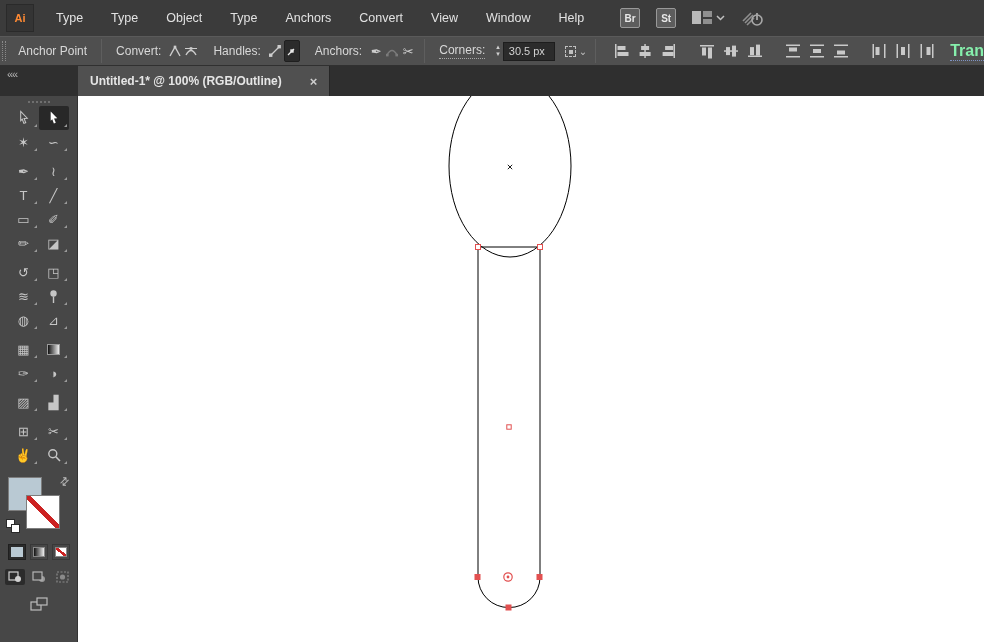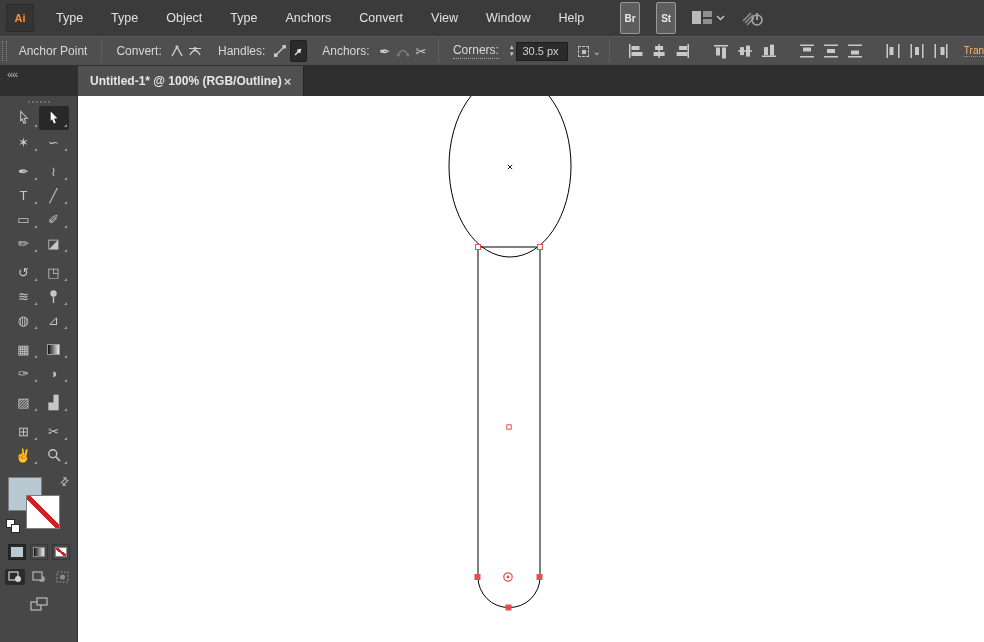--- a/index.html
+++ b/index.html
@@ -9,21 +9,21 @@
     font-family:"Liberation Sans", sans-serif; color:#dedede;
     background:#3b3b3b; user-select:none;
   }
   
   .menubar { height:36px; background:#3b3b3b; display:flex; align-items:center; }
   .ai-logo { width:28px; height:28px; margin:0 8px 0 6px; background:#343434; border:1px solid #2a2a2a;
     display:flex; align-items:center; justify-content:center; font-weight:bold; font-size:11px; color:#ff8a33; }
   .menu-items { display:flex; align-items:center; }
   .menu-item { padding:0 14px; font-size:12.5px; color:#e2e2e2; cursor:default; }
   .mb-icons { display:flex; align-items:center; gap:16px; margin-left:22px; }
-  .app-badge { width:20px; height:32px; border:1px solid #999; border-radius:2px; background:#5d5d5d;
+  .app-badge { width:20px; height:20px; border:1px solid #999; border-radius:2px; background:#5d5d5d;
     display:flex; align-items:center; justify-content:center; font-size:10px; font-weight:bold; color:#e8e8e8; }
   .ws-icon { display:flex; align-items:center; gap:4px; }
   
   .controlbar { height:30px; background:#4f4f4f; border-top:1px solid #5a5a5a; border-bottom:1px solid #303030;
     display:flex; align-items:center; font-size:12px; color:#d8d8d8; overflow:hidden; }
   .cb-grip { width:6px; height:20px; margin:0 6px 0 2px; border-left:1px dotted #8a8a8a; border-right:1px dotted #8a8a8a; }
   .cb-label { margin:0 6px; white-space:nowrap; }
   .cb-sep { width:1px; height:24px; background:#3c3c3c; border-right:1px solid #5e5e5e; margin:0 8px; }
   .cb-btn { width:24px; height:22px; display:flex; align-items:center; justify-content:center;
     border-radius:2px; margin:0 1px; color:#cdcdcd; font-size:13px; }
@@ -32,26 +32,26 @@
   .underlined { border-bottom:1px dotted #a8a8a8; padding-bottom:1px; }
   .stepper { display:flex; flex-direction:column; margin:0 3px 0 5px; line-height:6px; font-size:7px; color:#cfcfcf; }
   .stepper span { height:7px; }
   .corners-input { width:52px; height:19px; background:#2b2b2b; border:1px solid #1d1d1d;
     color:#d2d2d2; font-size:11px; font-family:"Liberation Sans",sans-serif; padding:0 5px; }
   .sel-similar { display:flex; align-items:center; gap:3px; margin-left:10px; }
   .dash-box { width:11px; height:11px; border:1px dashed #c0c0c0; position:relative; }
   .dash-box::after { content:""; position:absolute; left:3px; top:3px; width:4px; height:4px; background:#c0c0c0; }
   .align-group { display:flex; gap:4px; margin:0 7px; }
   .align-btn { width:20px; height:22px; display:flex; align-items:center; justify-content:center; }
-  .transform-link { color:#fdba74; border-bottom:1px dotted #7f93c4; margin-left:6px; white-space:nowrap; font-size:10px; }
+  .transform-link { color:#86efac; border-bottom:1px dotted #7f93c4; margin-left:6px; white-space:nowrap; font-size:16px;font-weight:bold; }
   
   .tabstrip { height:30px; background:#2f2f2f; display:flex; align-items:stretch; }
   .tabstrip-left { width:78px; position:relative; background:#2f2f2f; }
   .collapse { position:absolute; left:7px; top:2px; font-size:11px; color:#b5b5b5; letter-spacing:-1px; }
-  .doc-tab { display:flex; align-items:center; gap:2px; padding:0 12px; background:#505050;
+  .doc-tab { display:flex; align-items:center; gap:28px; padding:0 12px; background:#505050;
     border-right:1px solid #262626; font-size:12px; font-weight:bold; color:#e6e6e6; }
   .tab-close { font-size:13px; color:#cfcfcf; font-weight:bold; }
   
   .body { display:flex; height:546px; }
   .toolpanel { width:78px; background:#474747; border-right:1px solid #333;
     display:flex; flex-direction:column; align-items:center; flex:none; }
   .panel-grip { width:22px; border-top:2px dotted #6f6f6f; margin:5px 0 3px; }
   .tools-grid { display:grid; grid-template-columns:30px 30px; }
   .tool { height:24px; display:flex; align-items:center; justify-content:center;
     position:relative; font-size:13px; color:#c6c6c6; }

